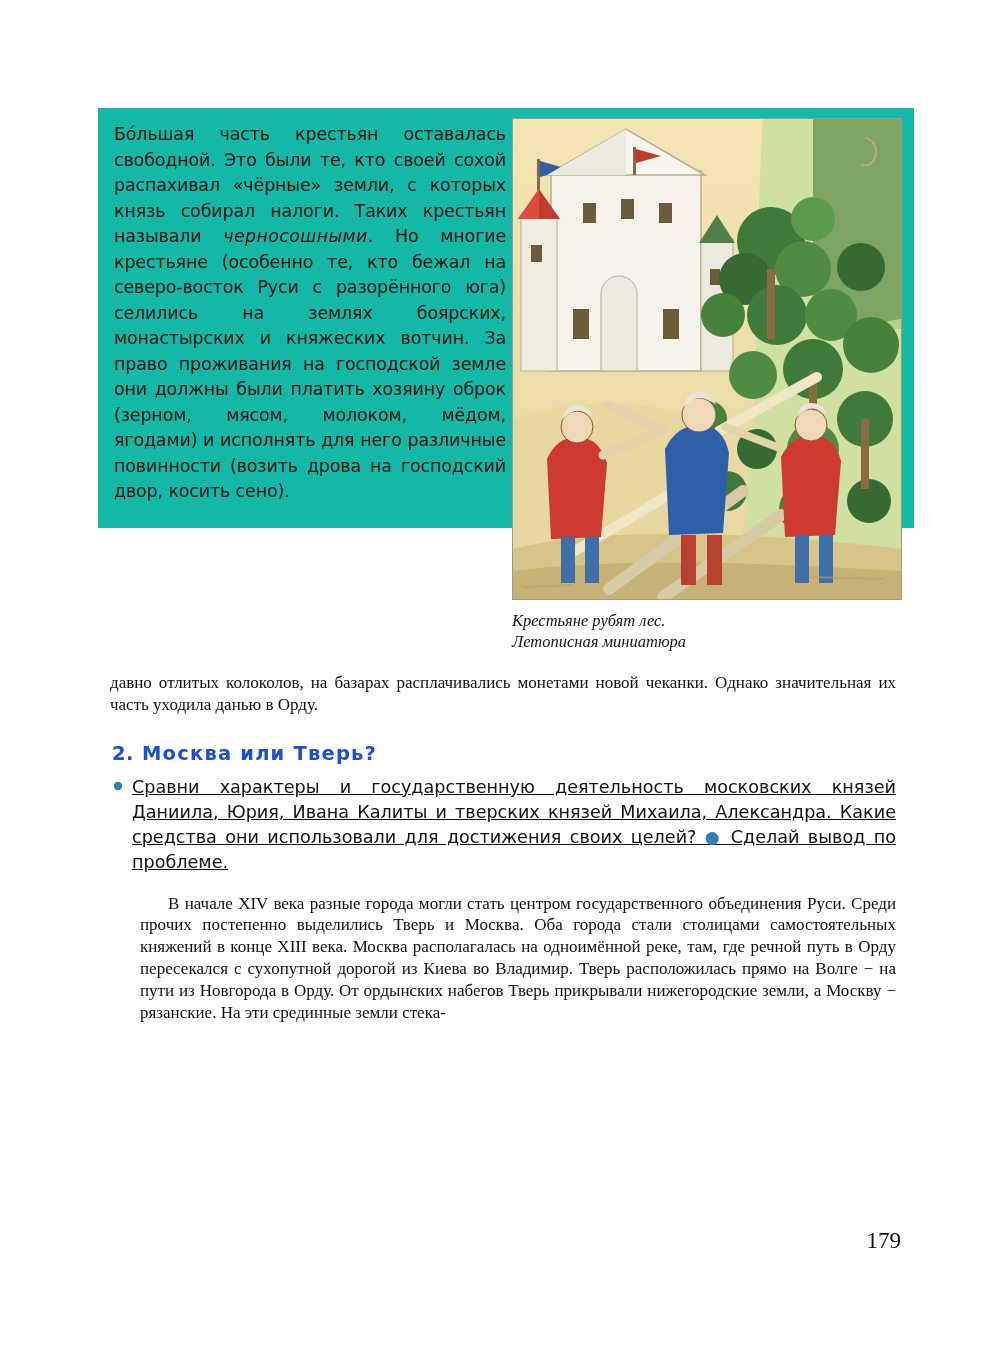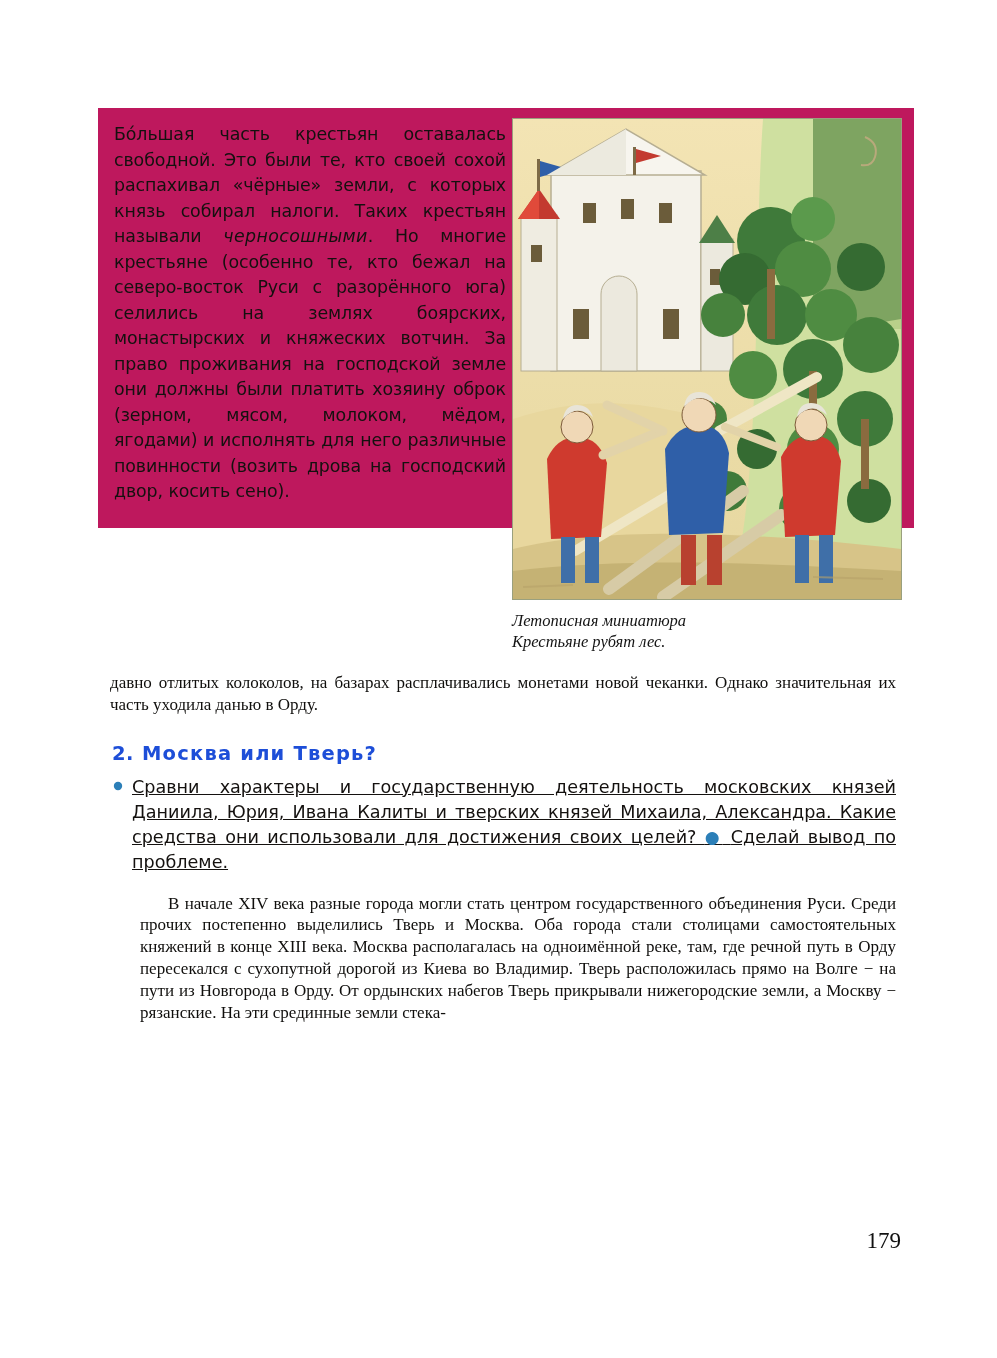--- a/index.html
+++ b/index.html
@@ -23,21 +23,21 @@
     height: 1358px;
   }
 
   
   .green-panel {
     position: absolute;
     left: 98px;
     top: 108px;
     width: 816px;
     height: 420px;
-    background: #be185d;
+    background: #14b8a6;
   }
 
   .panel-text {
     position: absolute;
     left: 16px;
     top: 14px;
     width: 392px;
     font-family: "DejaVu Sans", sans-serif;
     font-size: 17.4px;
     line-height: 1.465;
@@ -276,22 +276,22 @@
           <path d="M352 18 q14 6 10 20 q-3 10 -14 8" fill="none" stroke="#b8a97b" stroke-width="2"></path>
 
           <g stroke="#b7a269" stroke-width="2" opacity="0.6">
             <line x1="10" y1="468" x2="60" y2="466"></line>
             <line x1="300" y1="458" x2="370" y2="460"></line>
           </g>
         </svg>
       </div>
 
       <div class="caption">
+        <div>Крестьяне рубят лес.</div>
         <div>Летописная миниатюра</div>
-        <div>Крестьяне рубят лес.</div>
       </div>
     </div>
   </div>
 
   <div class="body-col">
 
     <p class="para">давно отлитых колоколов, на базарах расплачивались монетами новой чеканки. Однако значительная их часть уходила данью в Орду.</p>
 
     <div class="section-head">
       <span class="num">2.</span>

